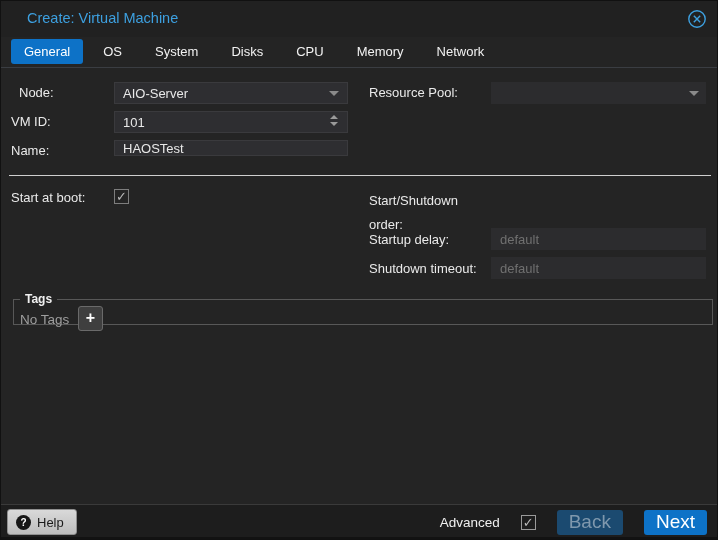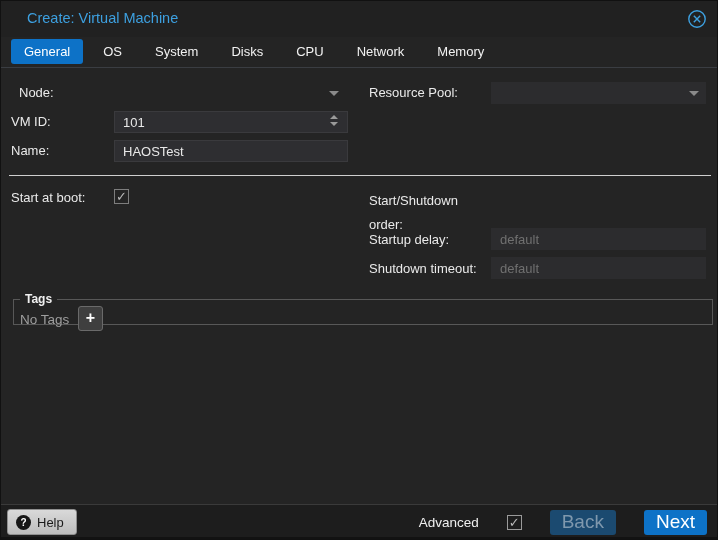--- a/index.html
+++ b/index.html
@@ -66,21 +66,21 @@
   .bottom-strip { position:absolute; left:0; top:536px; width:100%; height:4px; background:#121212; }
 
   .help-btn { position:absolute; left:6px; top:4px; height:26px; padding:0 12px 0 8px;
               background:linear-gradient(#d9d9d9,#bdbdbd); border:1px solid #8f8f8f;
               border-radius:3px; color:#1a1a1a; font-size:13px;
               display:flex; align-items:center; gap:6px; cursor:pointer; }
   .help-icon { width:15px; height:15px; background:#161616; color:#fff; border-radius:50%;
                font-size:10px; font-weight:bold; line-height:15px; text-align:center; }
 
   .footer-right { position:absolute; right:10px; top:4px; height:26px;
-                  display:flex; align-items:center; gap:28px; }
+                  display:flex; align-items:center; gap:21px; }
   .advanced-label { color:#f0f0f0; font-size:13.5px; }
   .checkbox.inline { position:static; border-color:#9a9a9a; }
   .btn { height:25px; min-width:56px; padding:0 12px; border:none; border-radius:3px;
          font-size:19px; font-family:"Liberation Sans", sans-serif; cursor:pointer; }
   .btn-back { background:#1b4a70; color:#7f98ad; }
   .btn-next { background:#0d72c7; color:#fff; }
 </style>
 </head>
 <body>
 
@@ -95,36 +95,37 @@
       </svg>
     </div>
   </div>
 
   <div class="tabbar">
     <div class="tab active">General</div>
     <div class="tab">OS</div>
     <div class="tab">System</div>
     <div class="tab">Disks</div>
     <div class="tab">CPU</div>
+    <div class="tab">Memory</div>
     <div class="tab">Network</div>
-    <div class="tab">Memory</div>
   </div>
 
   <div class="label" style="left:10px; top:84px;margin-left:8px;">Node:</div>
+  <input class="field" style="left: 113px; top: 81px; width: 234px; height: 22px;" readonly="" value="AIO-Server">
   <div class="combo-arrow" style="left:328px; top:90px;"></div>
 
   <div class="label" style="left:10px; top:113px;">VM ID:</div>
   <input class="field" style="left: 113px; top: 110px; width: 234px; height: 22px;" value="101">
   <div class="spinner" style="left:329px; top:114px;">
     <div class="spin-up"></div>
     <div class="spin-down"></div>
   </div>
 
   <div class="label" style="left:10px; top:142px;">Name:</div>
-  <input class="field" style="left: 113px; top: 139px; width: 234px; height: 22px;" value="HAOSTest">
+  <input class="field" style="left: 113px; top: 139px; width: 234px; height: 16px;" value="HAOSTest">
 
   <div class="label" style="left:368px; top:84px;">Resource Pool:</div>
   <input class="field disabled-look" style="left: 490px; top: 81px; width: 215px; height: 22px;" readonly="" value="">
   <div class="combo-arrow" style="left:688px; top:90px;"></div>
 
   <div class="divider" style="top:174px;"></div>
 
   <div class="label" style="left:10px; top:189px;">Start at boot:</div>
   <div class="checkbox" style="left:113px; top:188px;">
     <span>✓</span>

